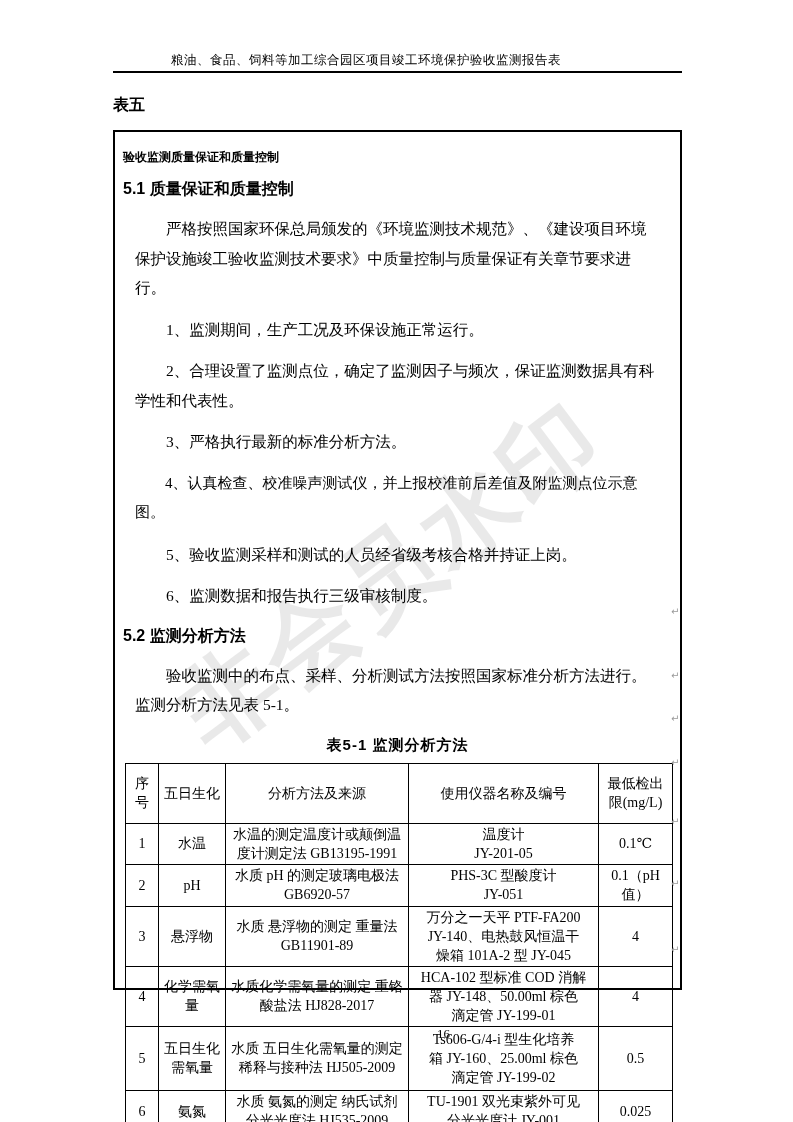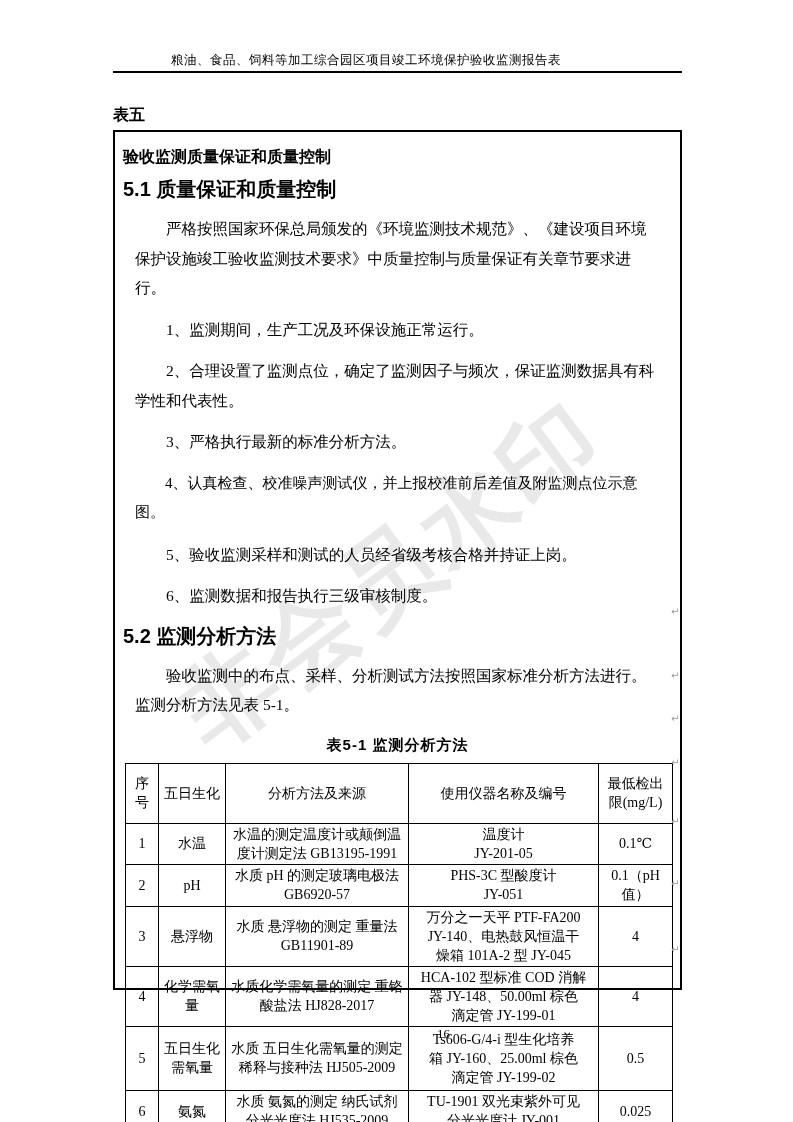--- a/index.html
+++ b/index.html
@@ -30,35 +30,35 @@
   }
   .content{position:relative;z-index:1;}
   .doc-header{
     position:absolute;left:0;top:52px;width:732px;
     text-align:center;font-size:12.5px;letter-spacing:0.5px;
   }
   .header-rule{
     position:absolute;left:113px;top:71px;width:569px;height:2px;background:#000;
   }
   .table-label{
-    position:absolute;left:113px;top:105px;
+    position:absolute;left:113px;top:95px;
     font-size:16px;font-weight:700;
     font-family:Liberation Sans, sans-serif;
   }
   .outer-box{
     position:absolute;left:113px;top:130px;width:569px;height:860px;
     border:2px solid #000;box-sizing:border-box;
     padding:6px 8px 0 8px;
   }
   .h1{
+    font-size:12px;font-weight:700;line-height:26px;margin:6px 0 0 0;
+    font-family:"Liberation Sans","DejaVu Sans",sans-serif;
+  }
+  .h2{
     font-size:16px;font-weight:700;line-height:26px;margin:6px 0 0 0;
-    font-family:"Liberation Sans","DejaVu Sans",sans-serif;
-  }
-  .h2{
-    font-size:20px;font-weight:700;line-height:26px;margin:6px 0 0 0;
     font-family:"Liberation Sans","DejaVu Sans",sans-serif;
   }
   .para{
     font-size:15.5px;line-height:29.5px;margin:12px;
     text-indent:2em;text-align:left;
   }
   .para.fit{font-size:15px;}
   .tbl-title{
     text-align:center;font-size:15px;font-weight:700;
     margin:16px 0 8px 0;

